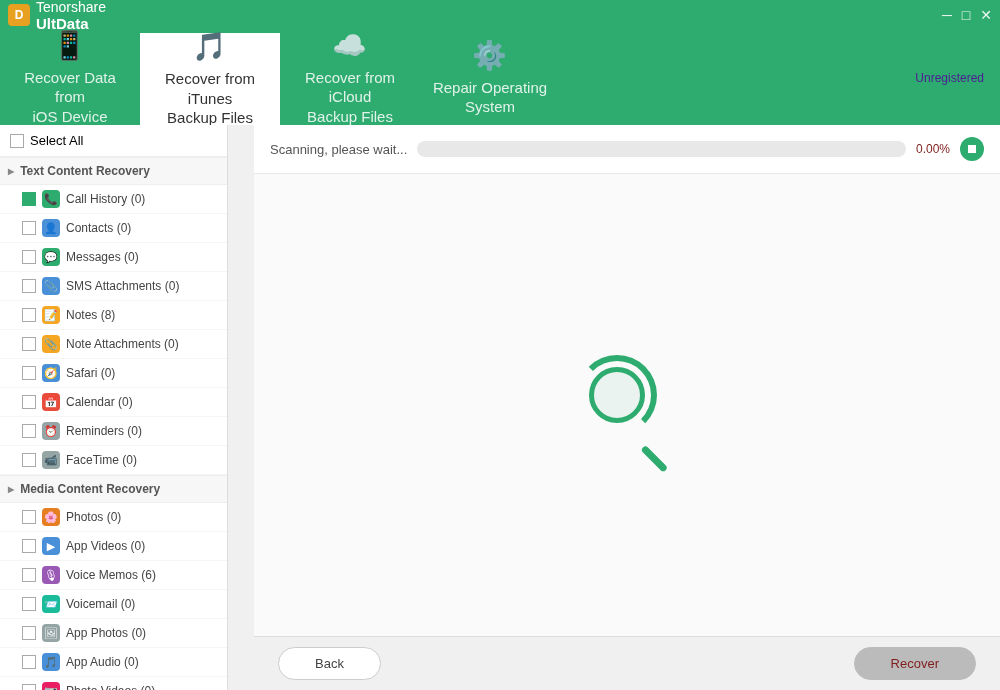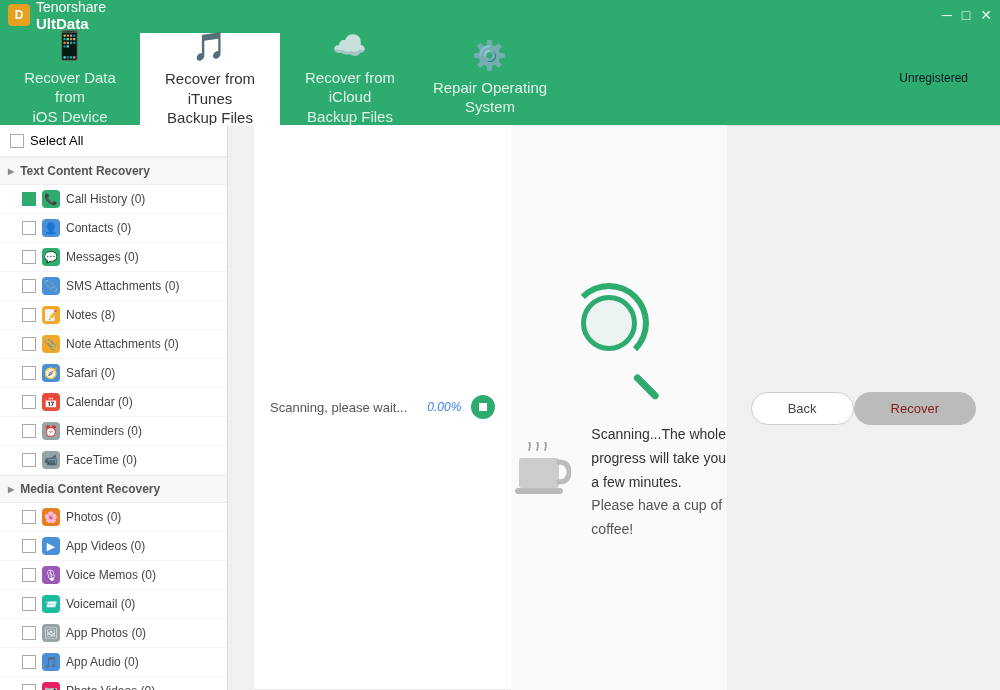--- a/index.html
+++ b/index.html
@@ -37,21 +37,21 @@
       width: 140px; gap: 6px; cursor: pointer; color: white; padding: 8px;
       opacity: 0.85;
     }
     .nav-item.active {
       background: white; color: #333; opacity: 1; border-top: 3px solid #2eab6e;
     }
     .nav-item .nav-icon { font-size: 28px; }
     .nav-item .nav-label { font-size: 15px; text-align: center; line-height: 1.3; }
     .nav-spacer { flex: 1; }
     .unregistered-label {
-      color: #0f172a; font-size: 12px; display: flex; align-items: center; padding-right: 32px;
+      color: #4c1d95; font-size: 12px; display: flex; align-items: center; padding-right: 16px;
     }
 
     
     .main-area { display: flex; height: calc(690px - 30px - 95px); gap: 26px; }
 
     
     .sidebar {
       width: 228px; min-width: 228px;
       background: #fff;
       border-right: 1px solid #ddd;
@@ -83,38 +83,38 @@
       width: 18px; height: 18px; border-radius: 4px;
       display: flex; align-items: center; justify-content: center;
       font-size: 11px; flex-shrink: 0;
     }
     .sidebar-item .item-label { flex: 1; }
     .cb { width: 14px; height: 14px; border: 1px solid #aaa; background: white; flex-shrink: 0; }
     .cb.checked { background: #2eab6e; border-color: #2eab6e; }
 
     
     .content-pane {
-      flex: 1; display: flex; flex-direction: row; background: #fafafa;
+      flex: 1; display: flex; flex-direction: column; background: #fafafa;
     }
 
     
     .progress-area {
       padding: 12px 16px;
       background: white;
       border-bottom: 1px solid #e8e8e8;
       display: flex; align-items: center; gap: 10px;
     }
     .progress-label { font-size: 13px; color: #555; white-space: nowrap; }
     .progress-bar-outer {
       flex: 1; height: 16px; background: #e8e8e8; border-radius: 8px; overflow: hidden;
     }
     .progress-bar-inner {
       height: 100%; background: #2eab6e; width: 0.01%;
     }
-    .progress-pct { font-size: 12px; color: #3b82f6; white-space: nowrap; font-style: italic; }
+    .progress-pct { font-size: 12px; color: #7f1d1d; white-space: nowrap; }
     .stop-btn {
       width: 24px; height: 24px; background: #2eab6e; border-radius: 50%;
       display: flex; align-items: center; justify-content: center;
       cursor: pointer; flex-shrink: 0;
     }
     .stop-btn-inner { width: 8px; height: 8px; background: white; }
 
     
     .scanning-visual {
       flex: 1; display: flex; flex-direction: column; align-items: center; justify-content: center;
@@ -298,21 +298,21 @@
       <span class="item-label">Photos (0)</span>
     </div>
     <div class="sidebar-item">
       <div class="cb"></div>
       <div class="item-icon icon-blue">▶</div>
       <span class="item-label">App Videos (0)</span>
     </div>
     <div class="sidebar-item">
       <div class="cb"></div>
       <div class="item-icon icon-purple">🎙</div>
-      <span class="item-label">Voice Memos (0)</span>
+      <span class="item-label">Voice Memos (6)</span>
     </div>
     <div class="sidebar-item">
       <div class="cb"></div>
       <div class="item-icon icon-teal">📨</div>
       <span class="item-label">Voicemail (0)</span>
     </div>
     <div class="sidebar-item">
       <div class="cb"></div>
       <div class="item-icon icon-gray">🖼</div>
       <span class="item-label">App Photos (0)</span>
@@ -344,40 +344,20 @@
     </div>
 
     <div class="scanning-visual">
 
       <div class="magnifier-container">
         <div class="magnifier-ring"></div>
         <div class="magnifier-body"></div>
         <div class="magnifier-handle"></div>
       </div>
 
-      <div class="coffee-section">
-        <div class="coffee-icon">
-          <svg width="60" height="70" viewBox="0 0 60 70" fill="none" xmlns="http://www.w3.org/2000/svg">
-
-            <path d="M18 8 Q20 2 18 0" stroke="#aaa" stroke-width="2" fill="none" stroke-linecap="round"></path>
-            <path d="M26 8 Q28 2 26 0" stroke="#aaa" stroke-width="2" fill="none" stroke-linecap="round"></path>
-            <path d="M34 8 Q36 2 34 0" stroke="#aaa" stroke-width="2" fill="none" stroke-linecap="round"></path>
-
-            <rect x="8" y="16" width="40" height="30" rx="3" fill="#ccc"></rect>
-
-            <rect x="4" y="46" width="48" height="6" rx="3" fill="#bbb"></rect>
-
-            <path d="M48 20 Q58 20 58 30 Q58 40 48 40" stroke="#bbb" stroke-width="5" fill="none" stroke-linecap="round"></path>
-          </svg>
-        </div>
-        <div class="coffee-text">
-          <div class="line1">Scanning...The whole progress will take you a few minutes.</div>
-          <div>Please have a cup of coffee!</div>
-        </div>
-      </div>
 
     </div>
 
     <div class="bottom-bar">
       <button class="bottom-btn back-btn">Back</button>
       <button class="bottom-btn recover-btn">Recover</button>
     </div>
 
   </div>
 

